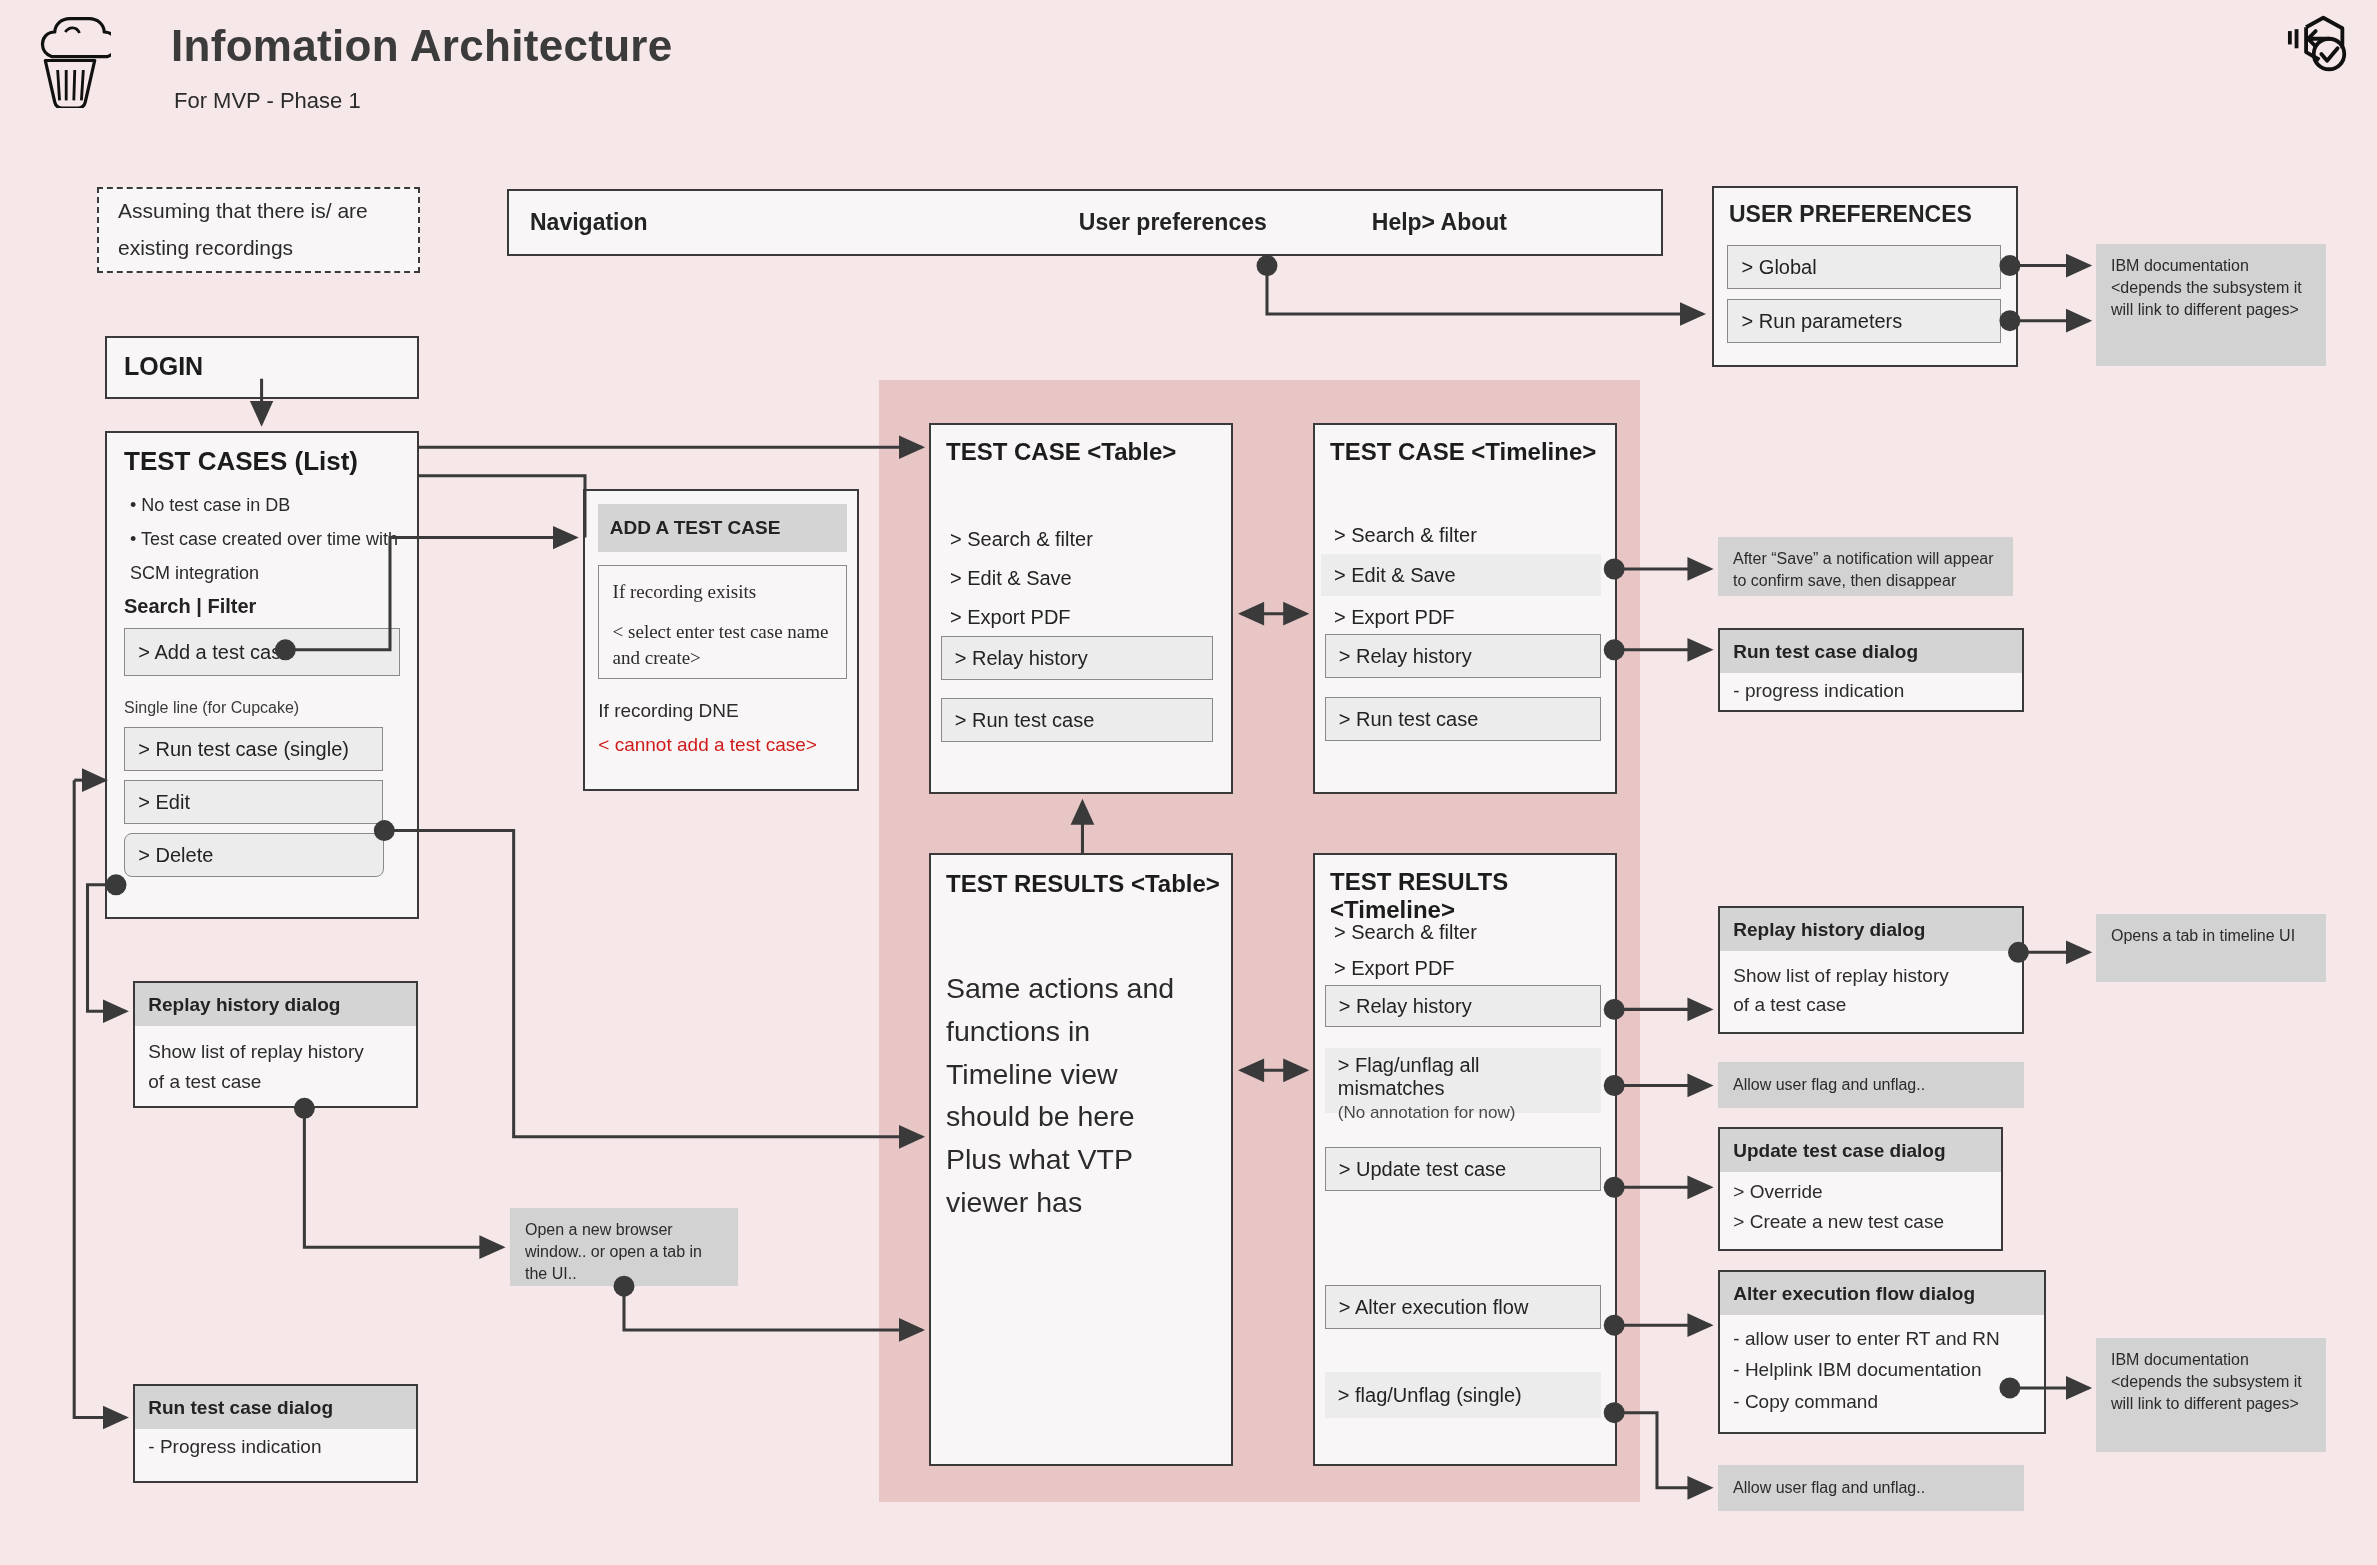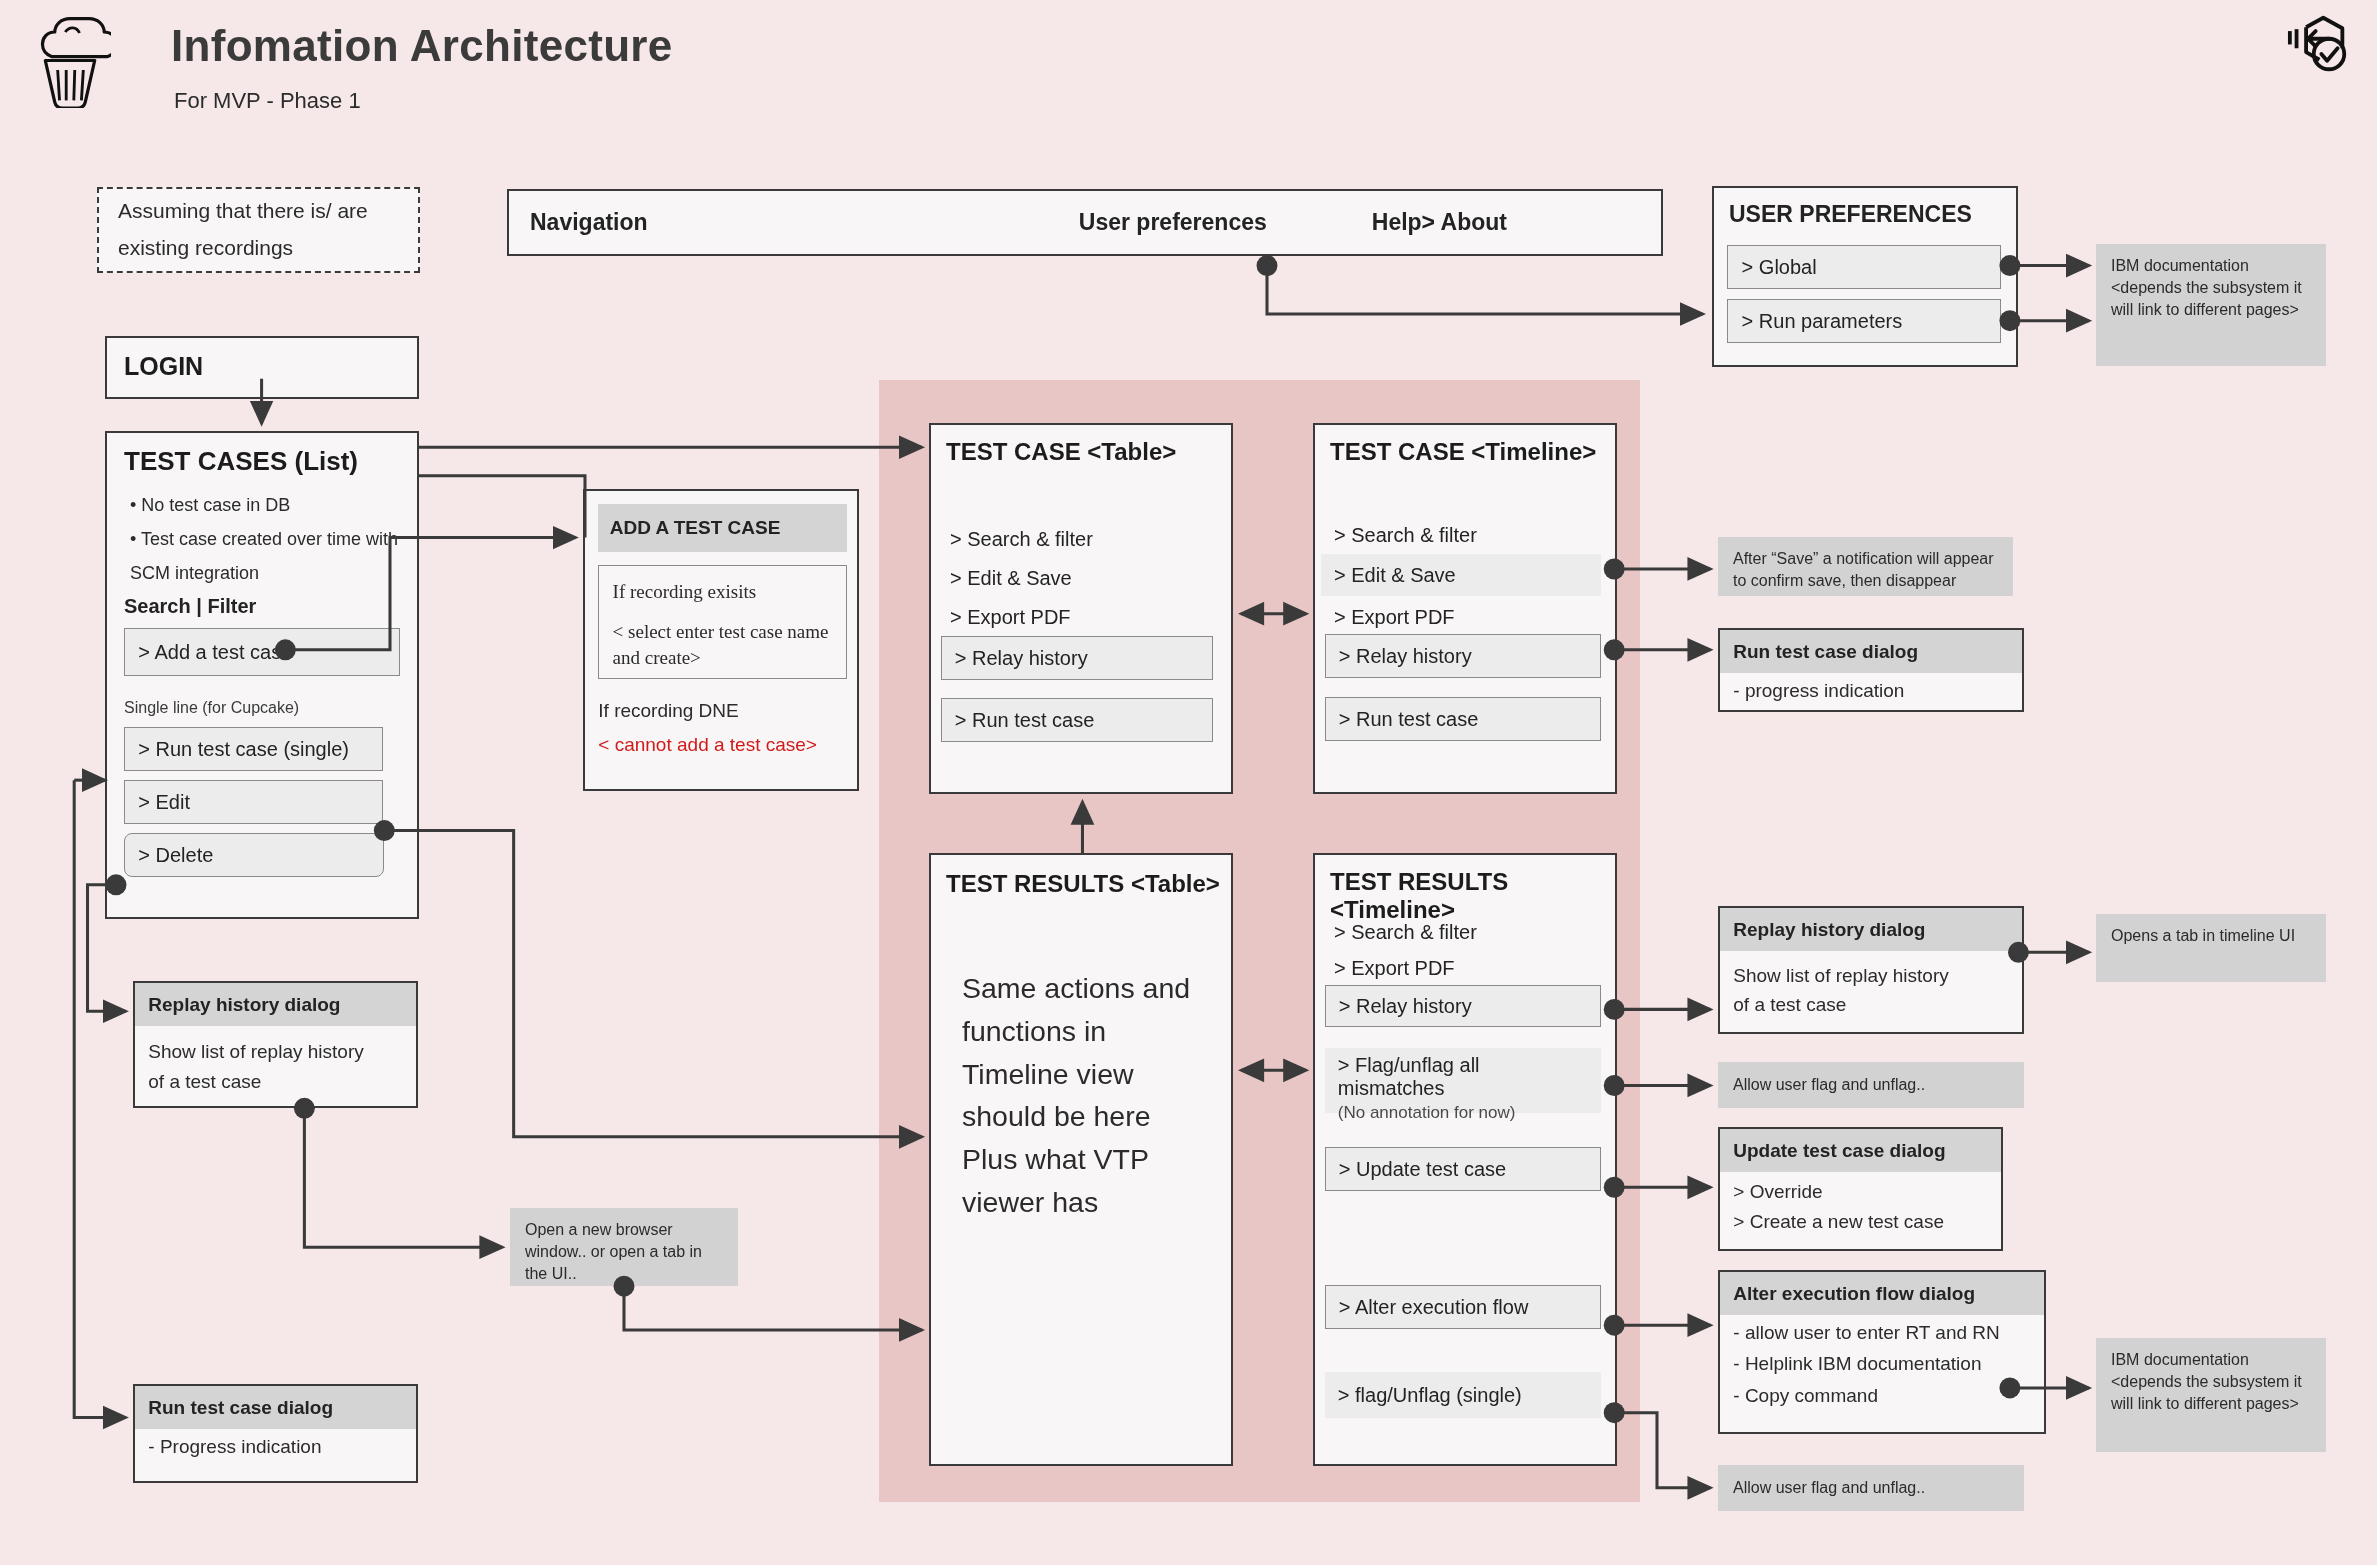--- a/index.html
+++ b/index.html
@@ -204,21 +204,21 @@
 
   <div class="abs note" style="left:1718px; top:537px; width:295px; height:59px;">After “Save” a notification will appear to confirm save, then disappear</div>
 
   <div class="abs card" style="left:1718px; top:628px; width:306px; height:84px;">
     <div class="dlg-title">Run test case dialog</div>
     <div class="dlg-line" style="padding-left:13.3px;">- progress indication</div>
   </div>
 
   <div class="abs card" style="left:929px; top:853px; width:304px; height:613px;">
     <div class="abs" style="left:15px; top:15px; font-size:24px; font-weight:bold; color:#1c1c1c;">TEST RESULTS &lt;Table&gt;</div>
-    <div class="abs trbody" style="left:31px; top:112px; width:238px;">Same actions and functions in Timeline view should be here Plus what VTP viewer has</div>
+    <div class="abs trbody" style="left:15px; top:112px; width:238px;">Same actions and functions in Timeline view should be here Plus what VTP viewer has</div>
   </div>
 
   <div class="abs card" style="left:1313px; top:853px; width:304px; height:613px;">
     <div class="abs" style="left:15px; top:13.3px; font-size:24px; font-weight:bold; color:#1c1c1c;">TEST RESULTS &lt;Timeline&gt;</div>
     <div class="abs plainline" style="left:5.7px; top:59px; width:276px; height:36px;">&gt; Search &amp; filter</div>
     <div class="abs plainline" style="left:5.7px; top:95px; width:276px; height:36px;">&gt; Export PDF</div>
     <div class="act abs" style="left:9.5px; top:130px; width:276px; height:42px;">&gt; Relay history</div>
     <div class="abs" style="left:9.5px; top:193px; width:276px; height:65px; background:#ececec; padding:3.8px 13.3px;">
       <div style="font-size:20px; color:#232323; margin-top:1.9px;">&gt; Flag/unflag all mismatches</div>
       <div style="font-size:17px; color:#4a4a4a; margin-top:2.9px;">(No annotation for now)</div>
@@ -243,21 +243,21 @@
   <div class="abs card" style="left:1718px; top:1127px; width:285px; height:124px;">
     <div class="dlg-title">Update test case dialog</div>
     <div class="dlg-body" style="padding-top:5.7px;">
       <div class="dlg-line" style="padding:3.8px 0;">&gt; Override</div>
       <div class="dlg-line" style="padding:3.8px 0;">&gt; Create a new test case</div>
     </div>
   </div>
 
   <div class="abs card" style="left:1718px; top:1270px; width:328px; height:164px;">
     <div class="dlg-title">Alter execution flow dialog</div>
-    <div class="dlg-body" style="padding-top:2px;">
+    <div class="dlg-body" style="padding-top:8px;">
       <div class="dlg-line" style="padding:4.8px 0;">- allow user to enter RT and RN</div>
       <div class="dlg-line" style="padding:4.8px 0;">- Helplink IBM documentation</div>
       <div class="dlg-line" style="padding:4.8px 0;">- Copy command</div>
     </div>
   </div>
 
   <div class="abs note" style="left:2096px; top:1338px; width:230px; height:114px;">IBM documentation &lt;depends the subsystem it will link to different pages&gt;</div>
 
   <div class="abs note" style="left:1718px; top:1465px; width:306px; height:46px; display:flex; align-items:center;">Allow user flag and unflag..</div>
 

